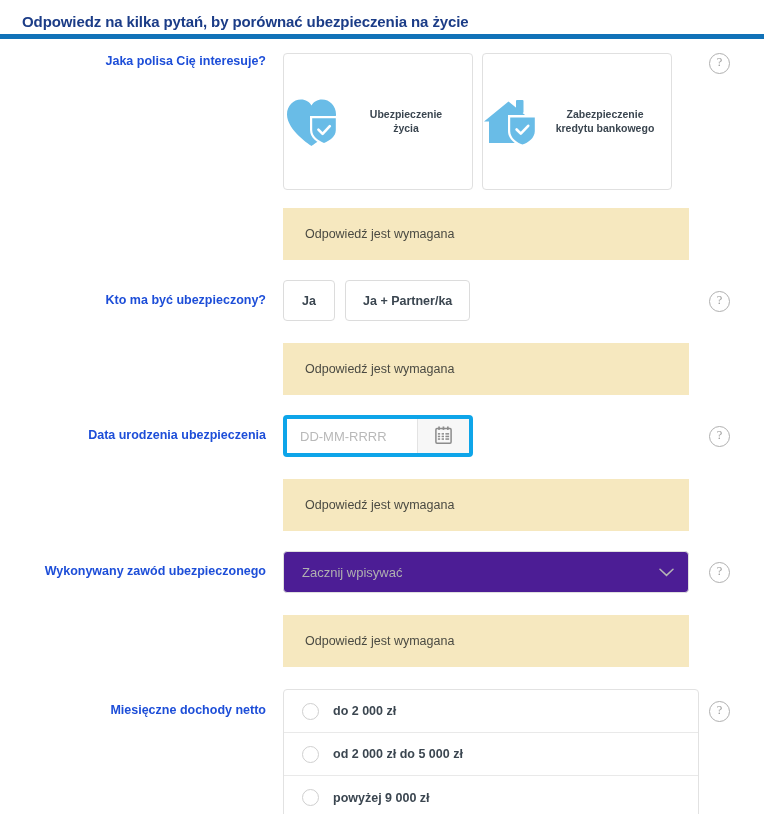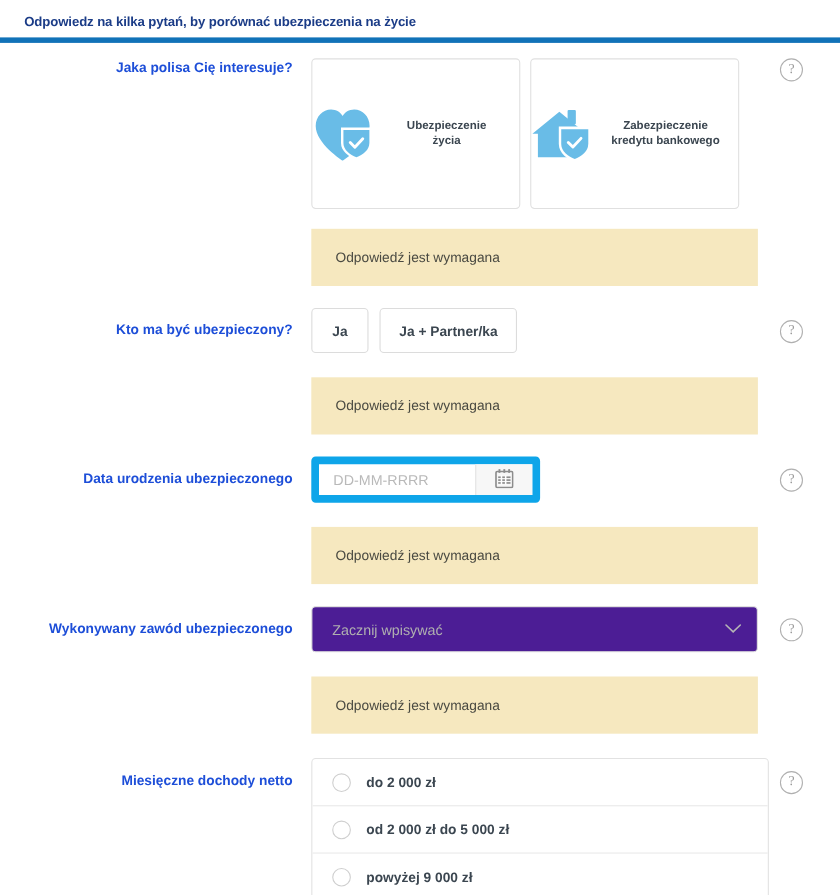--- a/index.html
+++ b/index.html
@@ -15,21 +15,21 @@
     overflow: hidden;
   }
 
   
   .page-header {
     padding: 13px 0 0 22px;
     height: 34px;
     box-sizing: border-box;
   }
   .page-title {
-    font-size: 12px;
+    font-size: 15px;
     font-weight: bold;
     color: #1b3c87;
     letter-spacing: -0.1px;
     white-space: nowrap;
   }
   .header-rule {
     height: 5px;
     background: #1172b8;
     width: 100%;
   }
@@ -140,23 +140,23 @@
     color: #3b4650;
     cursor: pointer;
     padding: 0 17px;
     box-sizing: border-box;
     min-width: 52px;
   }
 
   
   .date-wrap {
     display: flex;
-    width: 208px;
+    width: 190px;
     height: 42px;
-    border: 7px solid #0ea5e9;
+    border: 4px solid #0ea5e9;
     border-radius: 4px;
     overflow: hidden;
     box-sizing: border-box;
     background: #fff;
     justify-content: flex-end;
   }
   .date-input {
     flex: 1 1 auto;
     border: 0;
     outline: 0;
@@ -316,21 +316,21 @@
   <div class="q-row">
     <div class="q-label-col"></div>
     <div class="q-field-col">
       <div class="warn">Odpowiedź jest wymagana</div>
     </div>
     <div class="q-help-col"></div>
   </div>
 
   <div class="sp-20"></div>
   <div class="q-row">
-    <div class="q-label-col" style="padding-top:12px">Data urodzenia ubezpieczonego</div>
+    <div class="q-label-col" style="padding-top:12px">Data urodzenia ubezpieczenia</div>
     <div class="q-field-col">
       <div class="date-wrap">
         <input class="date-input" type="text" placeholder="DD-MM-RRRR" style="">
         <button class="cal-btn">
           <span>
             <svg width="17" height="18" viewBox="0 0 17 18" aria-hidden="true">
               <rect x="3.2" y="0.5" width="1.7" height="3.4" fill="#8c8c8c"></rect>
               <rect x="7.6" y="0.5" width="1.7" height="3.4" fill="#8c8c8c"></rect>
               <rect x="12" y="0.5" width="1.7" height="3.4" fill="#8c8c8c"></rect>
               <rect x="0.9" y="2.6" width="15.2" height="14.6" rx="1.1" fill="none" stroke="#8c8c8c" stroke-width="1.5"></rect>

